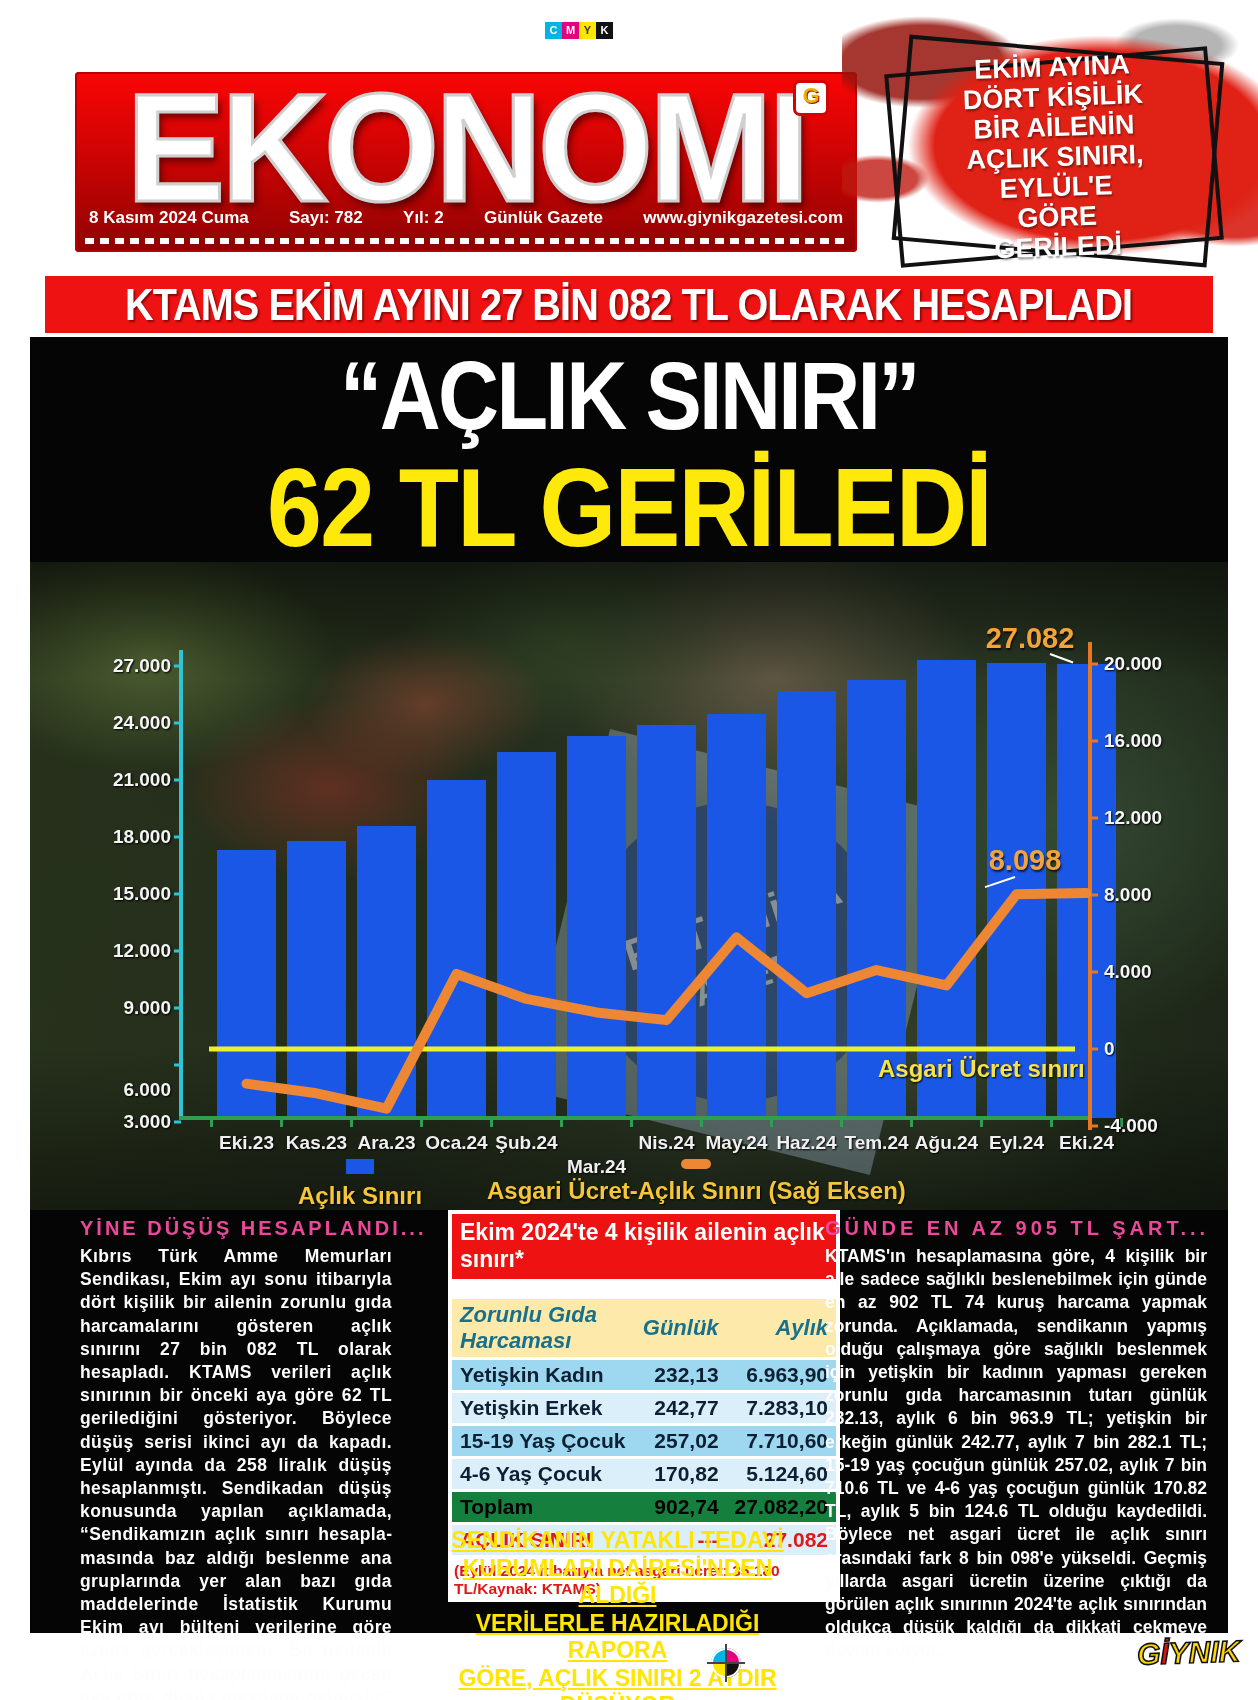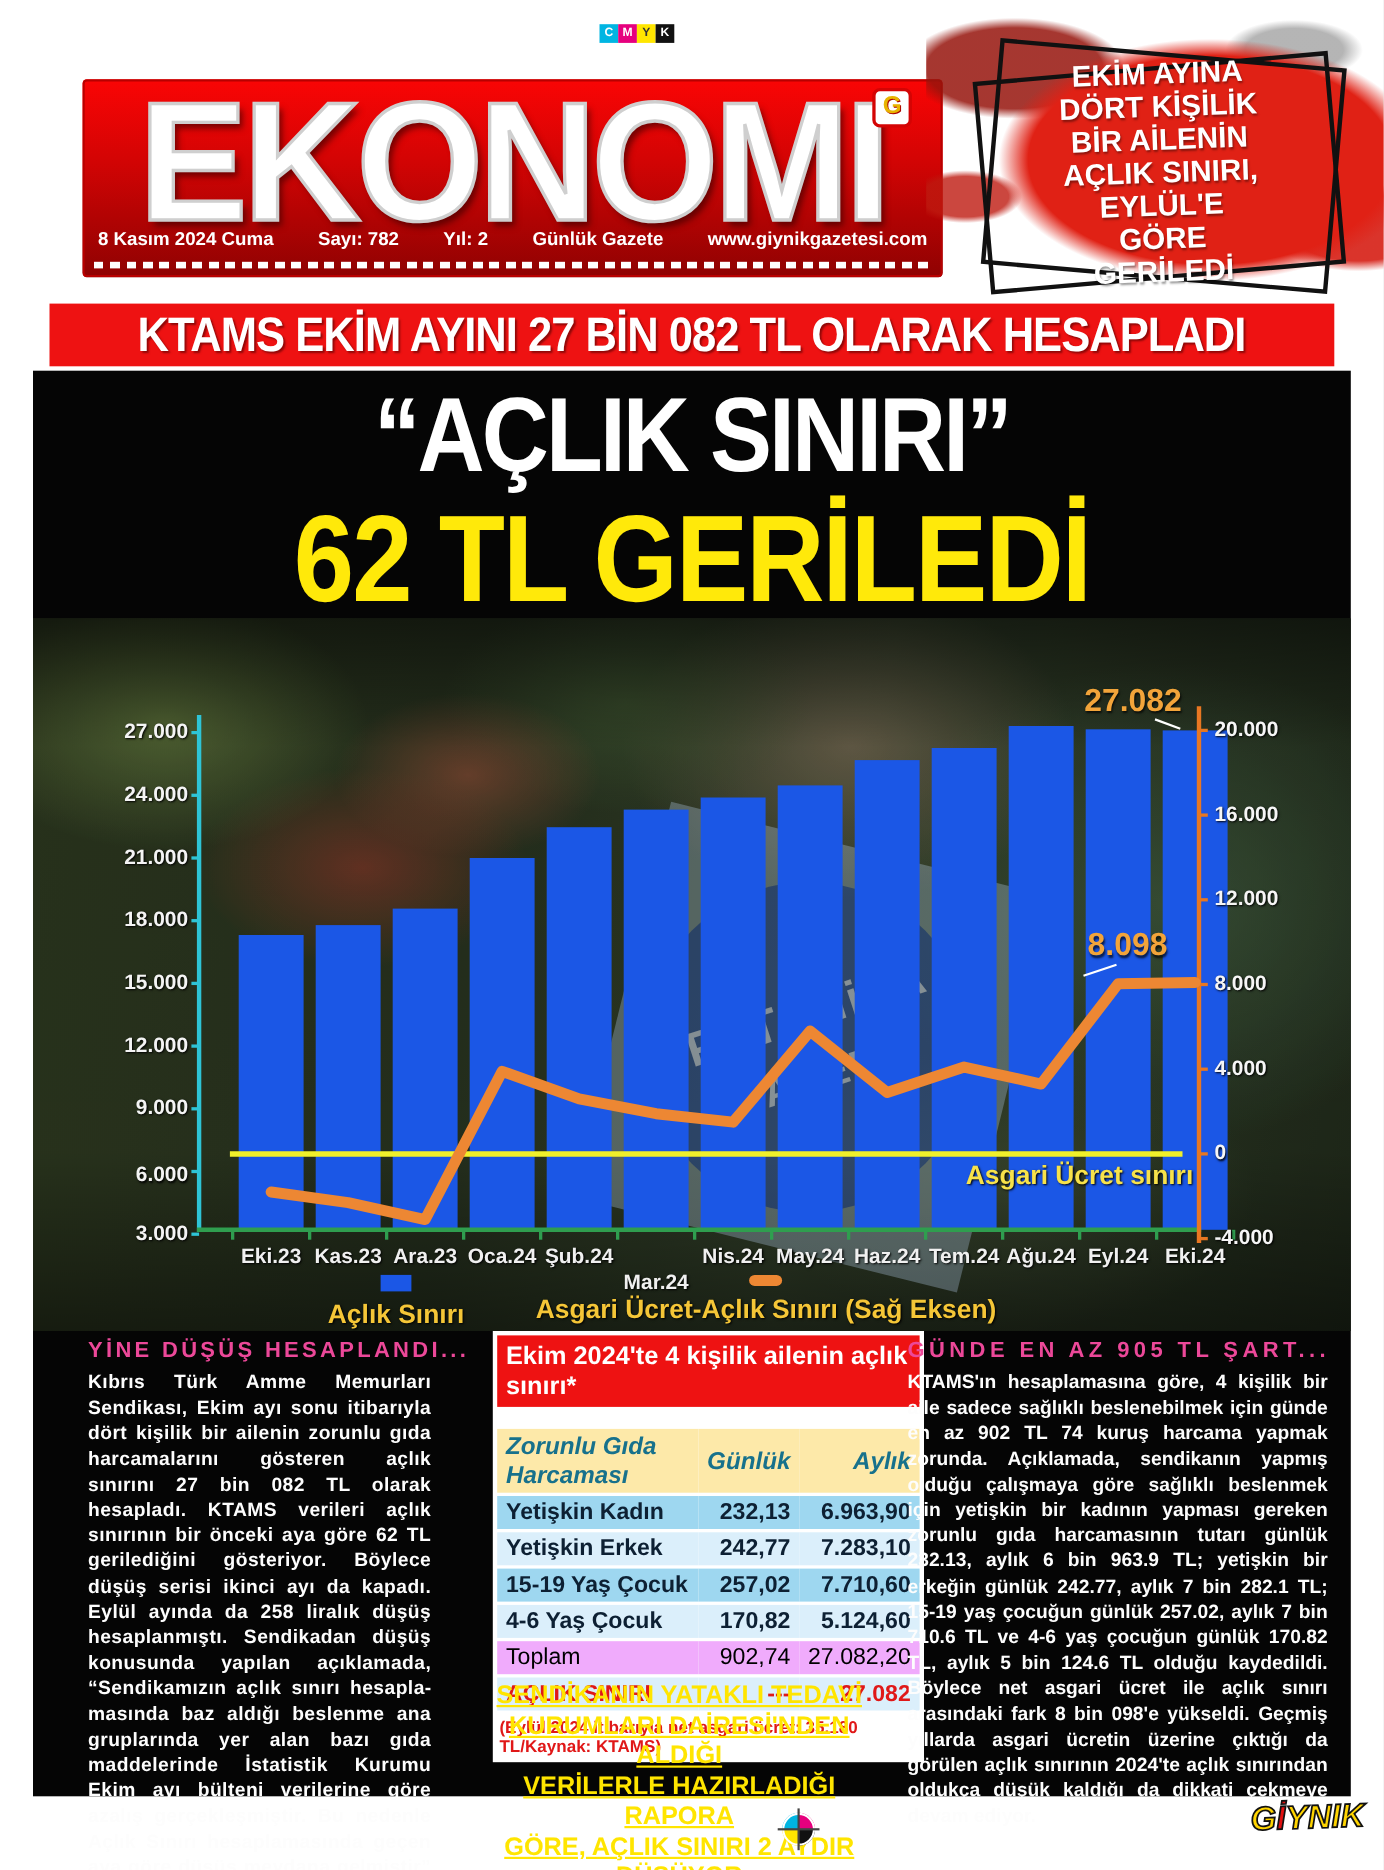--- a/index.html
+++ b/index.html
@@ -110,21 +110,21 @@
      text-align:justify;}
 
   
   .tablewrap{position:absolute;left:418px;top:873px;width:392px;background:#fff;padding:4px 4px 2px 4px;box-sizing:border-box;}
   .tbl-title{background:#ee1212;color:#fff;font-weight:bold;font-size:23px;padding:5px 8px 6px 8px;}
   table.ktable{border-collapse:separate;border-spacing:0 3px;width:100%;margin-top:17px;}
   table.ktable td{padding:3px 8px;font-size:21px;}
   tr.hdr td{background:#fde9a9;color:#17718c;font-style:italic;font-weight:bold;font-size:22px;}
   tr.alt td{background:#9ed7f0;color:#0d2033;font-weight:bold;}
   tr.light td{background:#dbeffb;color:#0d2033;font-weight:bold;}
-  tr.total td{background:#f0abfc;color:#000;font-weight:normal;}
+  tr.total td{background:#15803d;color:#000;font-weight:bold;}
   tr.hunger td{background:#dbeffb;color:#e01818;font-weight:bold;}
   tr.diff td{background:#f3c24a;color:#17718c;font-weight:bold;}
   td.num{text-align:right;white-space:nowrap;}
   .tbl-foot{color:#e01818;font-weight:bold;font-size:15.5px;padding:4px 2px 2px 2px;}
 
   .bottom-note{position:absolute;left:400px;top:1190px;width:375px;text-align:center;
      color:#ffe500;font-weight:bold;font-size:23px;line-height:27.5px;text-decoration:underline;}
 
   
   .regmark{position:absolute;left:711px;top:1648px;width:30px;height:30px;border-radius:50%;
@@ -252,21 +252,21 @@
           <line x1="985" y1="315" x2="955" y2="325.1135" stroke="#fff" stroke-width="2"></line>
         </svg>
       <div id="axes">
           <div class="axlab-l" style="left: 61px; top: 104px;">27.000</div>
           <div class="axlab-l" style="left: 61px; top: 161px;">24.000</div>
           <div class="axlab-l" style="left: 61px; top: 218px;">21.000</div>
           <div class="axlab-l" style="left: 61px; top: 275px;">18.000</div>
           <div class="axlab-l" style="left: 61px; top: 332px;">15.000</div>
           <div class="axlab-l" style="left: 61px; top: 389px;">12.000</div>
           <div class="axlab-l" style="left: 61px; top: 446px;">9.000</div>
-          <div class="axlab-l" style="left: 61px; top: 507px;">6.000</div>
+          <div class="axlab-l" style="left: 61px; top: 528px;">6.000</div>
           <div class="axlab-l" style="left: 61px; top: 560px;">3.000</div>
           <div class="axlab-r" style="left: 1074px; top: 102px;">20.000</div>
           <div class="axlab-r" style="left: 1074px; top: 179px;">16.000</div>
           <div class="axlab-r" style="left: 1074px; top: 256px;">12.000</div>
           <div class="axlab-r" style="left: 1074px; top: 333px;">8.000</div>
           <div class="axlab-r" style="left: 1074px; top: 410px;">4.000</div>
           <div class="axlab-r" style="left: 1074px; top: 487px;">0</div>
           <div class="axlab-r" style="left: 1074px; top: 564px;">-4.000</div>
           <div class="month" style="left: 216.5px; top: 570px;">Eki.23</div>
           <div class="month" style="left: 286.5px; top: 570px;">Kas.23</div>

